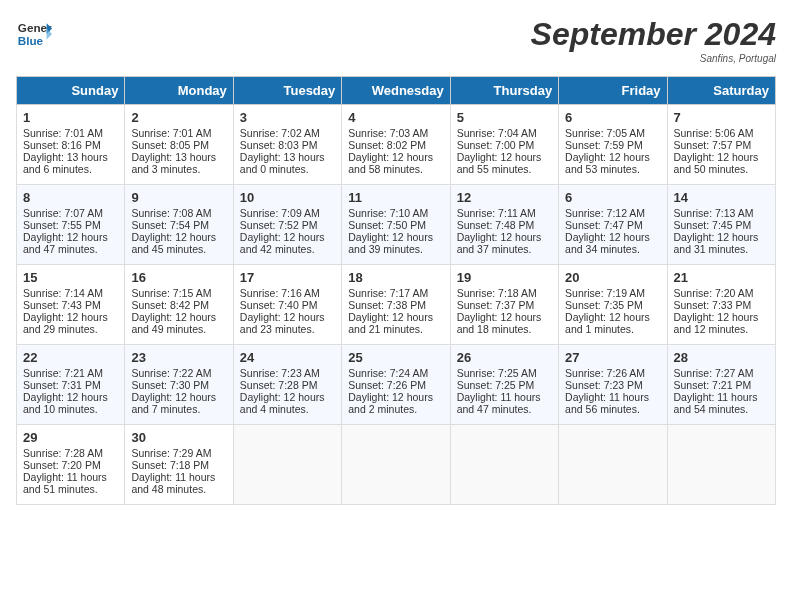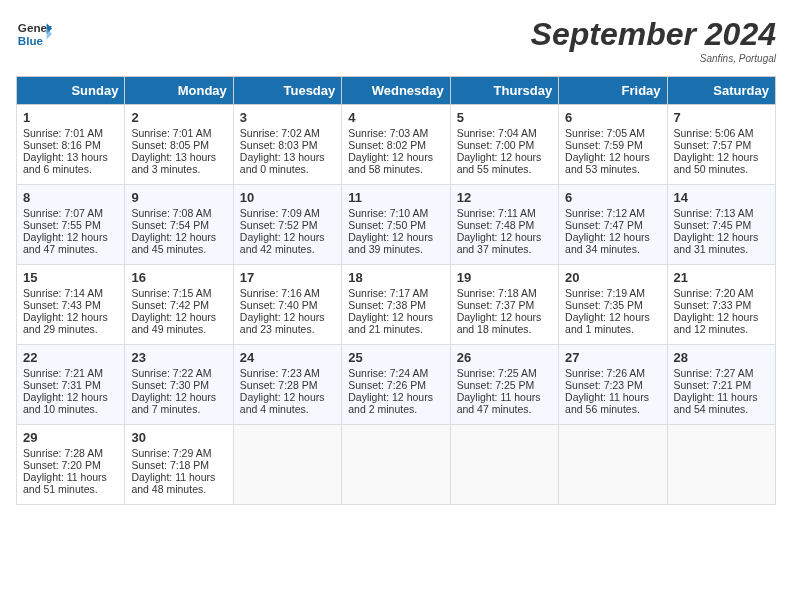--- a/index.html
+++ b/index.html
@@ -211,21 +211,21 @@
         <td>
           <span class="day-num">15</span>
           <div>Sunrise: 7:14 AM</div>
           <div>Sunset: 7:43 PM</div>
           <div>Daylight: 12 hours</div>
           <div>and 29 minutes.</div>
         </td>
         <td>
           <span class="day-num">16</span>
           <div>Sunrise: 7:15 AM</div>
-          <div>Sunset: 7:42 PM</div>
+          <div>Sunset: 8:42 PM</div>
           <div>Daylight: 12 hours</div>
           <div>and 49 minutes.</div>
         </td>
         <td>
           <span class="day-num">17</span>
           <div>Sunrise: 7:16 AM</div>
           <div>Sunset: 7:40 PM</div>
           <div>Daylight: 12 hours</div>
           <div>and 23 minutes.</div>
         </td>

